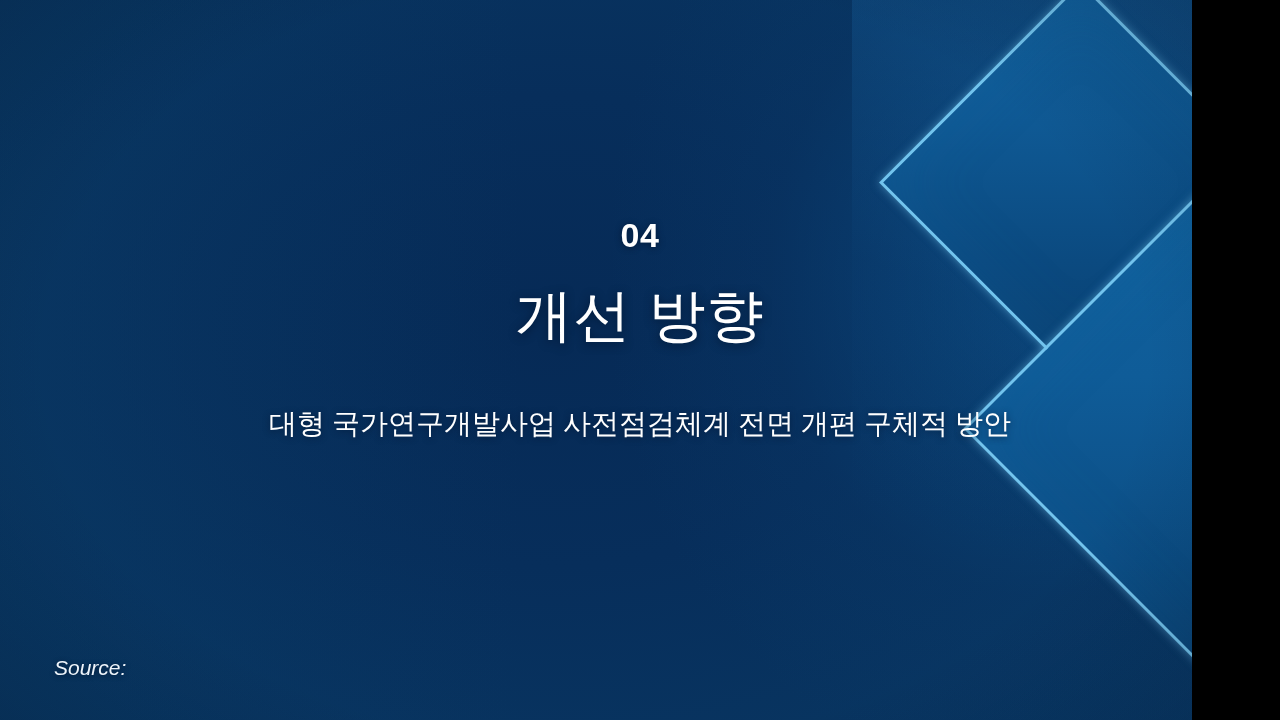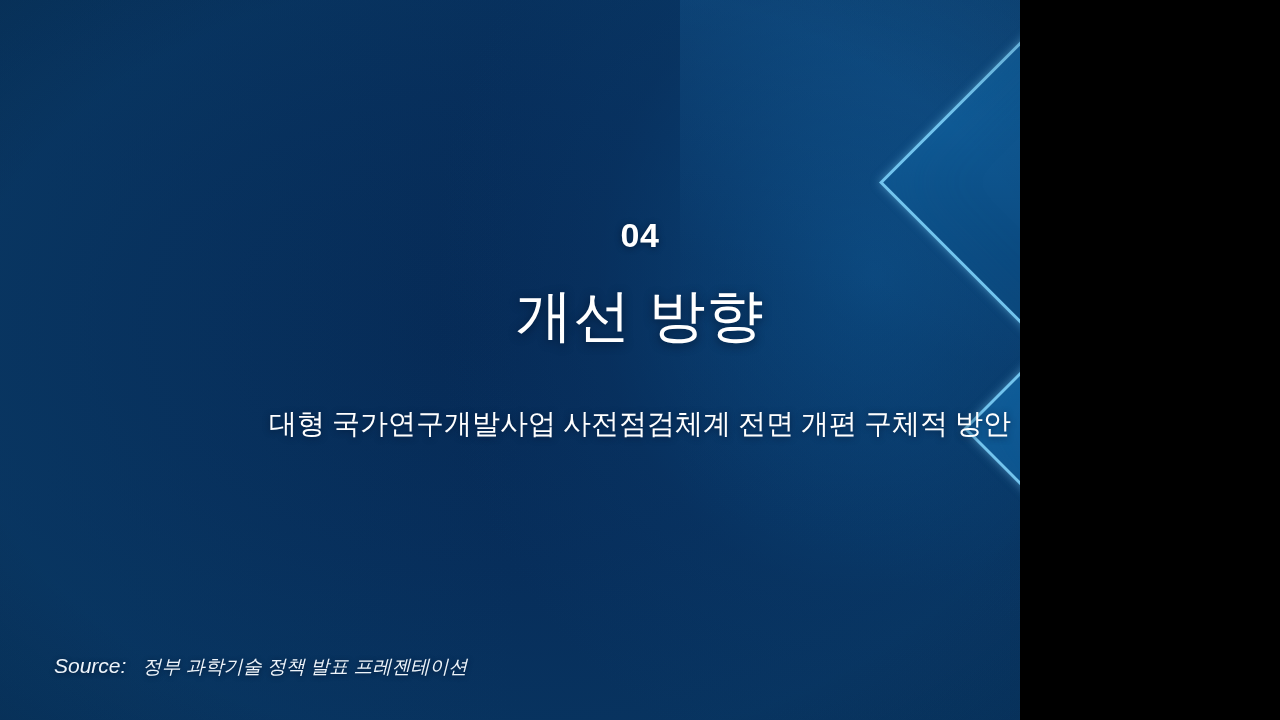--- a/index.html
+++ b/index.html
@@ -2,21 +2,21 @@
 <html><head>
 <meta charset="utf-8">
 <style>
   html, body {
     margin: 0;
     padding: 0;
     background: #000;
   }
   #slide {
     position: relative;
-    width: 1020px;
+    width: 1192px;
     height: 720px;
     overflow: hidden;
     font-family: "Liberation Sans", "DejaVu Sans", sans-serif;
     background:
       radial-gradient(ellipse 900px 620px at 46% 46%, #062a56 0%, #072e5b 38%, #083460 70%, #093a68 100%);
   }
 
   
   .bg-glow-right {
     position: absolute;
@@ -126,21 +126,21 @@
     font-family: Liberation Serif, serif;
   }
 
   
   .source-line {
     position: absolute;
     left: 54px;
     bottom: 40px;
     display: flex;
     align-items: baseline;
-    gap: 16px;
+    gap: 10px;
     font-style: italic;
     color: #eef4fa;
     text-shadow: 0 1px 5px rgba(0,20,45,0.75);
   }
   .source-label {
     font-size: 21px;
     font-style: italic;
   }
   .source-value {
     font-size: 19px;
@@ -164,16 +164,15 @@
   <div class="bg-vignette"></div>
 
   <div class="content">
     <div class="section-number">04</div>
     <div class="section-title">개선 방향</div>
     <div class="section-subtitle">대형 국가연구개발사업 사전점검체계 전면 개편 구체적 방안</div>
   </div>
 
   <div class="source-line">
     <span class="source-label">Source:</span>
-    <span class="source-value">정부 과학기술 정책 발표 프레젠테이션</span>
   </div>
 
 </div>
 
 </body></html>

